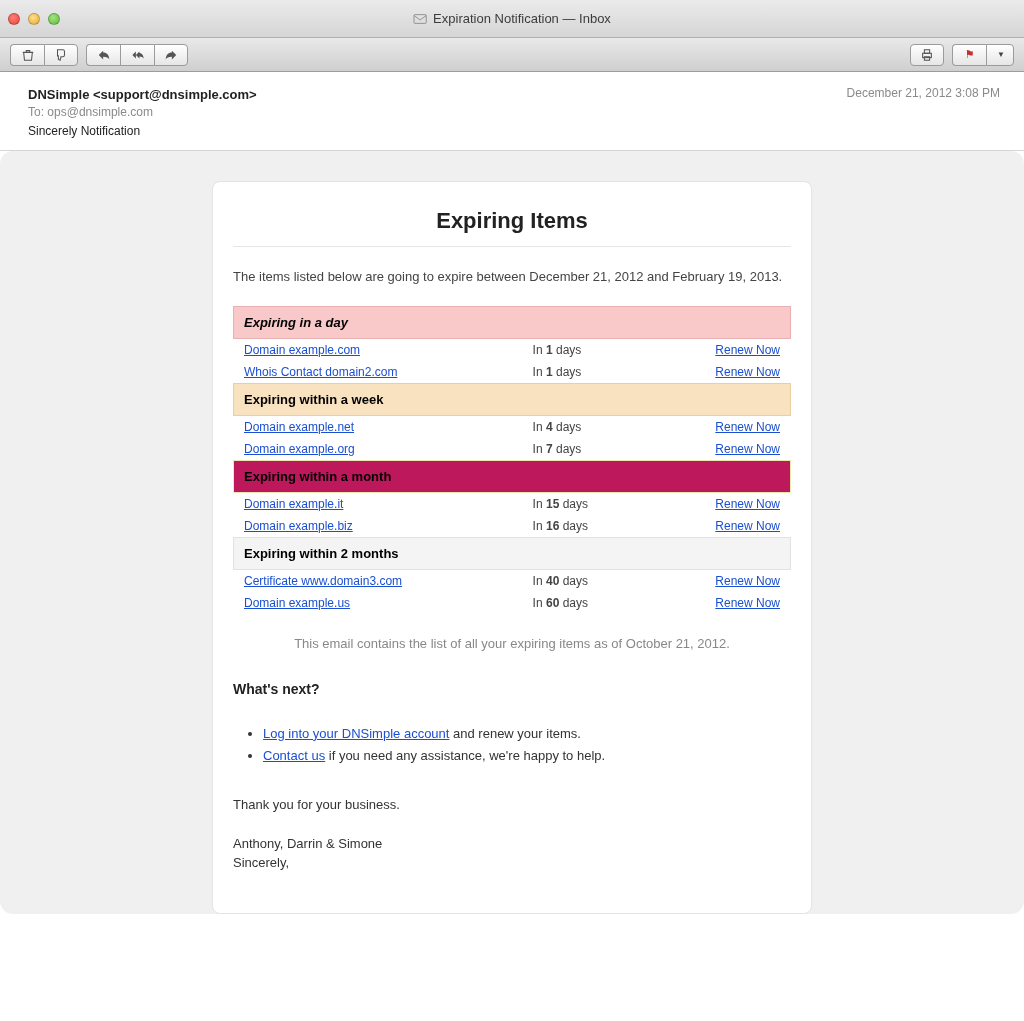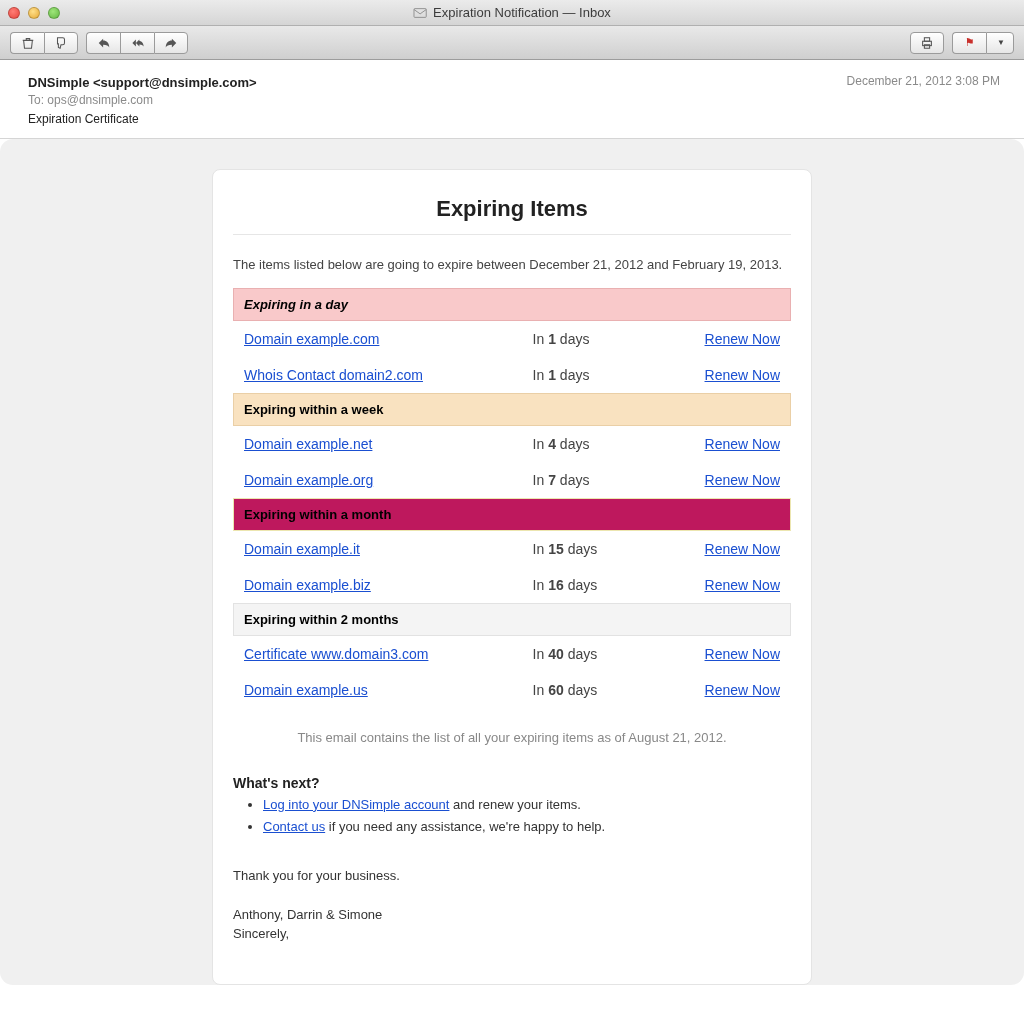--- a/index.html
+++ b/index.html
@@ -5,21 +5,21 @@
     * { margin: 0; padding: 0; box-sizing: border-box; }
     body {
       font-family: "Lucida Grande", "Helvetica Neue", Arial, sans-serif;
       font-size: 13px;
       background: #fff;
       width: 1024px;
       height: 1021px;
       overflow: hidden;
     }
     .titlebar {
-      height: 26px;
+      height: 38px;
       background: linear-gradient(to bottom, #ebebeb, #d5d5d5);
       border-bottom: 1px solid #b0b0b0;
       display: flex;
       align-items: center;
       padding: 0 8px;
       position: relative;
     }
     .traffic-lights { display: flex; gap: 8px; }
     .traffic-light { width: 12px; height: 12px; border-radius: 50%; border: 0.5px solid rgba(0,0,0,0.2); }
     .tl-red { background: radial-gradient(circle at 40% 35%, #ff7e76, #e8453c); }
@@ -63,40 +63,40 @@
     .card {
       width: 600px; margin: 0 auto; background: #fff;
       border: 1px solid #e4e4e4; border-radius: 8px;
       padding: 26px 20px 40px 20px;
     }
     .card-title {
       text-align: center; font-family: "Helvetica Neue", Arial, sans-serif;
       font-size: 22px; font-weight: bold; color: #222; padding-bottom: 12px;
       border-bottom: 1px solid #e6e6e6; margin-bottom: 22px;
     }
-    .intro { color: #444; margin-bottom: 16px; font-size: 13px; }
+    .intro { color: #444; margin-bottom: 22px; font-size: 13px; }
     .section-head {
       font-weight: bold; padding: 8px 10px; border: 1px solid #ddd;
       font-size: 13px;
     }
     .section-head.red { background: #f9c9ca; border-color: #e9b0b1; font-style: italic; }
     .section-head.orange { background: #f9e2c0; border-color: #eacfa6; }
     .section-head.yellow { background: #be185d; border-color: #ece6b0; }
     .section-head.gray { background: #f4f4f4; border-color: #e2e2e2; }
     .row {
-      display: flex; padding: 10px 10px; font-size: 14px;
+      display: flex; padding: 4px 10px; font-size: 12px;
       border-left: 1px solid #fff; border-right: 1px solid #fff;
     }
     .col-item { flex: 1.4; }
     .col-days { flex: 0.7; color: #444; }
     .col-action { flex: 0.5; text-align: right; }
     .link { color: #1a4fd1; text-decoration: underline; cursor: pointer; }
     .days-num { font-weight: bold; }
     .footnote { text-align: center; color: #888; margin: 22px 0 30px 0; font-size: 13px; }
-    .whats-next { font-weight: bold; font-size: 14px; margin-bottom: 3px; color: #222; }
+    .whats-next { font-weight: bold; font-size: 14px; margin-bottom: 26px; color: #222; }
     .next-list { margin-left: 30px; line-height: 1.7; color: #333; }
     .thank { margin-top: 30px; color: #333; }
     .sig { margin-top: 22px; color: #333; line-height: 1.5; }
     .icon-svg { width: 14px; height: 14px; display:inline-block; }
     .flag { color: #c9302c; font-size: 11px; }
     .dropdown-caret { font-size: 8px; margin-left: 2px; }
   </style>
 </head>
 <body>
 
@@ -168,21 +168,21 @@
 </div>
 
 <div class="header-area">
   <div class="header-left">
     <div class="from-line">DNSimple &lt;support@dnsimple.com&gt;</div>
     <div class="to-line">
       <span>To:</span>
       <span> </span>
       <span>ops@dnsimple.com</span>
     </div>
-    <div class="subject-line">Expiration Certificate</div>
+    <div class="subject-line">Sincerely Notification</div>
   </div>
   <div class="timestamp">December 21, 2012 3:08 PM</div>
 </div>
 
 <div class="mail-body">
   <div class="card">
     <div class="card-title">Expiring Items</div>
     <div class="intro">The items listed below are going to expire between December 21, 2012 and February 19, 2013.</div>
     <div id="sections">
         <div class="section-head red">Expiring in a day</div>
@@ -223,21 +223,21 @@
           <div class="col-item"><span class="link">Certificate www.domain3.com</span></div>
           <div class="col-days"><span>In </span><span class="days-num">40</span><span> days</span></div>
           <div class="col-action"><span class="link">Renew Now</span></div>
         </div>
         <div class="row">
           <div class="col-item"><span class="link">Domain example.us</span></div>
           <div class="col-days"><span>In </span><span class="days-num">60</span><span> days</span></div>
           <div class="col-action"><span class="link">Renew Now</span></div>
         </div>
       </div>
-    <div class="footnote">This email contains the list of all your expiring items as of August 21, 2012.</div>
+    <div class="footnote">This email contains the list of all your expiring items as of October 21, 2012.</div>
     <div class="whats-next">What's next?</div>
     <ul class="next-list" id="next-list">
         <li><span class="link">Log into your DNSimple account</span><span> and renew your items.</span></li>
         <li><span class="link">Contact us</span><span> if you need any assistance, we're happy to help.</span></li>
       </ul>
     <div class="thank">Thank you for your business.</div>
     <div class="sig">
       <div>Anthony, Darrin &amp; Simone</div>
       <div>Sincerely,</div>
     </div>

